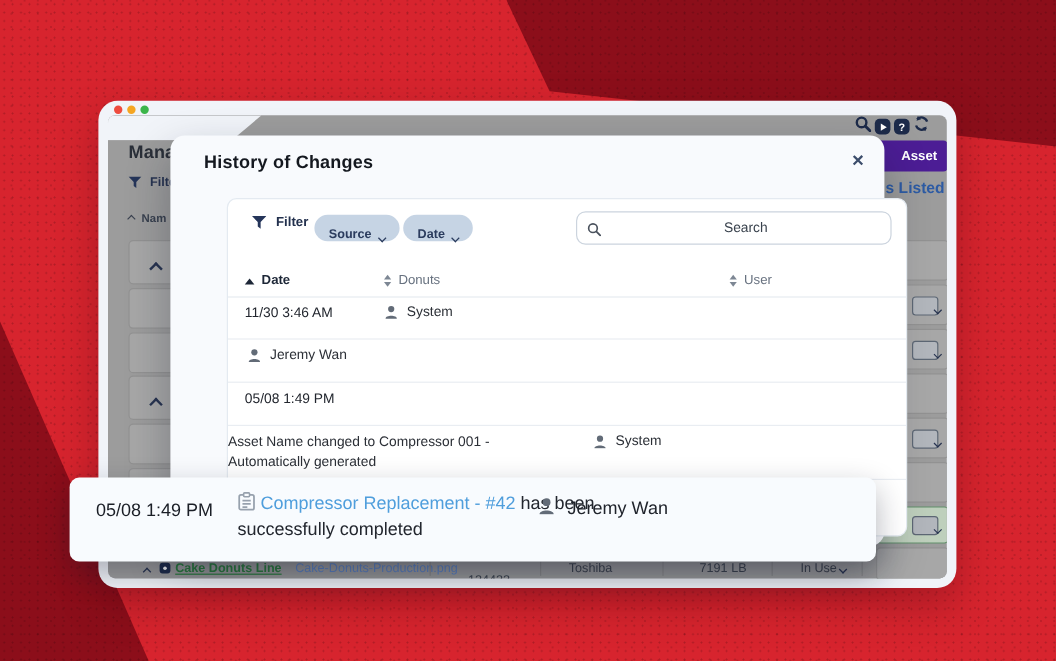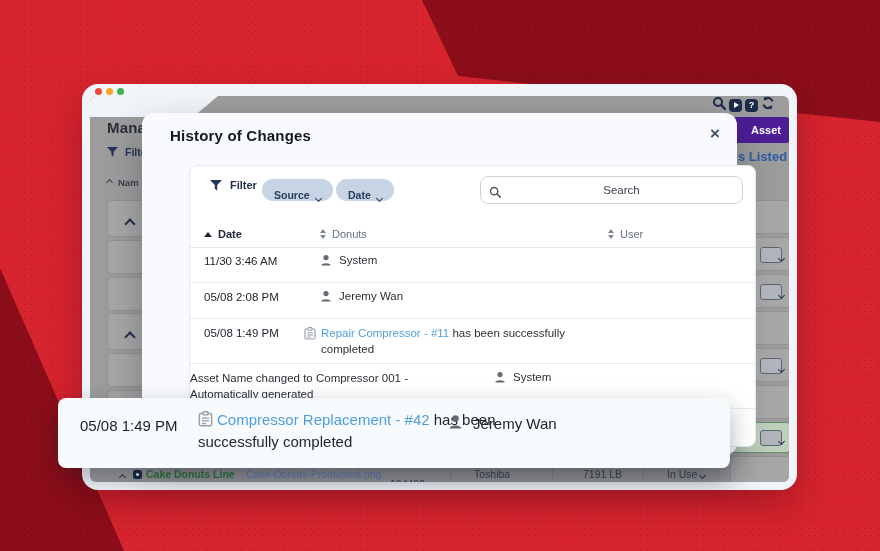--- a/index.html
+++ b/index.html
@@ -190,21 +190,21 @@
     <div class="gbox green" style="left:640px;top:326px;width:59px;height:29px;">
         <span class="minibtn" style="top:7px">
           <span class="chev sm"></span>
         </span>
       </div>
     <div class="gbox" style="left:640px;top:360px;width:59px;height:26px;"></div>
 
     <div class="bottomrow">
       <span style="left:30px;top:2px;color:#273350;"><span class="chev up sm"></span></span>
       <span style="left:43px;top:1px;"><span class="cakeicon"></span></span>
-      <span style="left:56px;color:#2a7d3c;font-weight:bold;">Cake Donuts Line</span>
+      <span style="left:56px;color:#2a7d3c;font-weight:bold;text-decoration:underline;">Cake Donuts Line</span>
       <span style="left:156px;color:#5d84c4;">Cake-Donuts-Production.png</span>
       <span class="br-sep" style="left:268px;"></span>
       <span style="left:300px;margin-top:10px;">124422</span>
       <span class="br-sep" style="left:360px;"></span>
       <span style="left:384px;">Toshiba</span>
       <span class="br-sep" style="left:462px;"></span>
       <span style="left:493px;">7191 LB</span>
       <span class="br-sep" style="left:553px;"></span>
       <span style="left:577px;"><span>In Use</span> <span class="chev sm" style="color:#273350;"></span></span>
       <span class="br-sep" style="left:628px;"></span>
@@ -268,42 +268,31 @@
         <div class="c-user">
           <span><svg width="12" height="12" viewBox="0 0 12 12">
                 <circle cx="6" cy="3.6" r="2.6" fill="#626b77"></circle>
                 <path d="M1.3 11.6 C1.3 8.4 10.7 8.4 10.7 11.6 Z" fill="#626b77"></path>
               </svg></span>
           <span>System</span>
         </div>
       </div>
 
       <div class="hrow">
-        <div class="c-date">05/08 2:08 PM</div>
         <div class="c-user">
           <span><svg width="12" height="12" viewBox="0 0 12 12">
                 <circle cx="6" cy="3.6" r="2.6" fill="#626b77"></circle>
                 <path d="M1.3 11.6 C1.3 8.4 10.7 8.4 10.7 11.6 Z" fill="#626b77"></path>
               </svg></span>
           <span>Jeremy Wan</span>
         </div>
       </div>
 
       <div class="hrow">
         <div class="c-date">05/08 1:49 PM</div>
-        <div class="c-entry withicon">
-          <span class="wo-icon"><svg width="12" height="13" viewBox="0 0 12 13">
-                <rect x="1" y="2" width="10" height="10" rx="1.2" fill="none" stroke="#97a1ad" stroke-width="1.2"></rect>
-                <rect x="4" y="0.6" width="4" height="2.6" rx="0.6" fill="#fff" stroke="#97a1ad" stroke-width="1.1"></rect>
-                <line x1="3.2" y1="5.8" x2="8.8" y2="5.8" stroke="#97a1ad" stroke-width="1.1"></line>
-                <line x1="3.2" y1="8" x2="8.8" y2="8" stroke="#97a1ad" stroke-width="1.1"></line>
-                <line x1="3.2" y1="10.2" x2="6.5" y2="10.2" stroke="#97a1ad" stroke-width="1.1"></line>
-              </svg></span>
-          <a class="entry-link" href="#">Repair Compressor - #11</a><span> has been successfully completed</span>
-        </div>
       </div>
 
       <div class="hrow">
         <div class="c-entry"><span>Asset Name changed to Compressor 001 - Automatically generated</span></div>
         <div class="c-user">
           <span><svg width="12" height="12" viewBox="0 0 12 12">
                 <circle cx="6" cy="3.6" r="2.6" fill="#626b77"></circle>
                 <path d="M1.3 11.6 C1.3 8.4 10.7 8.4 10.7 11.6 Z" fill="#626b77"></path>
               </svg></span>
           <span>System</span>

